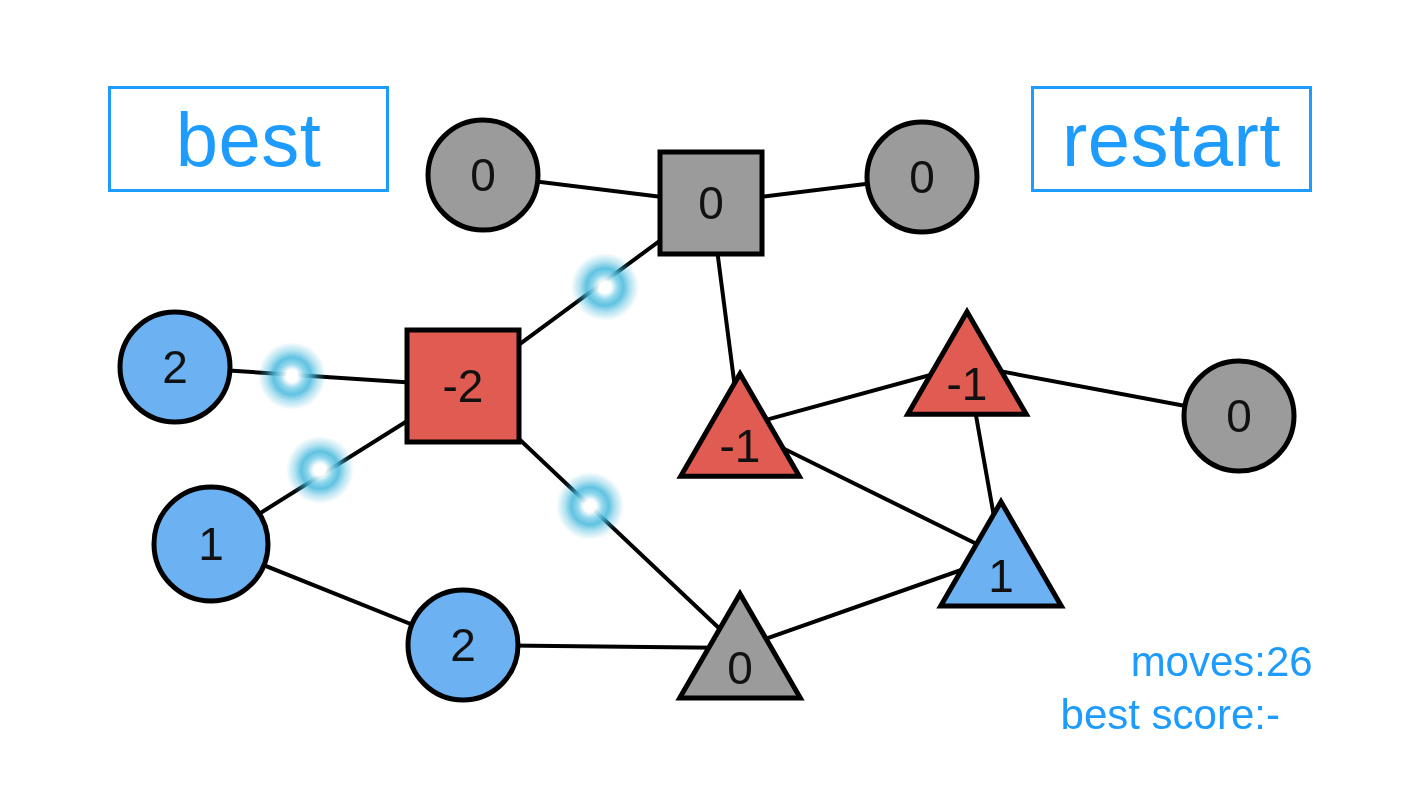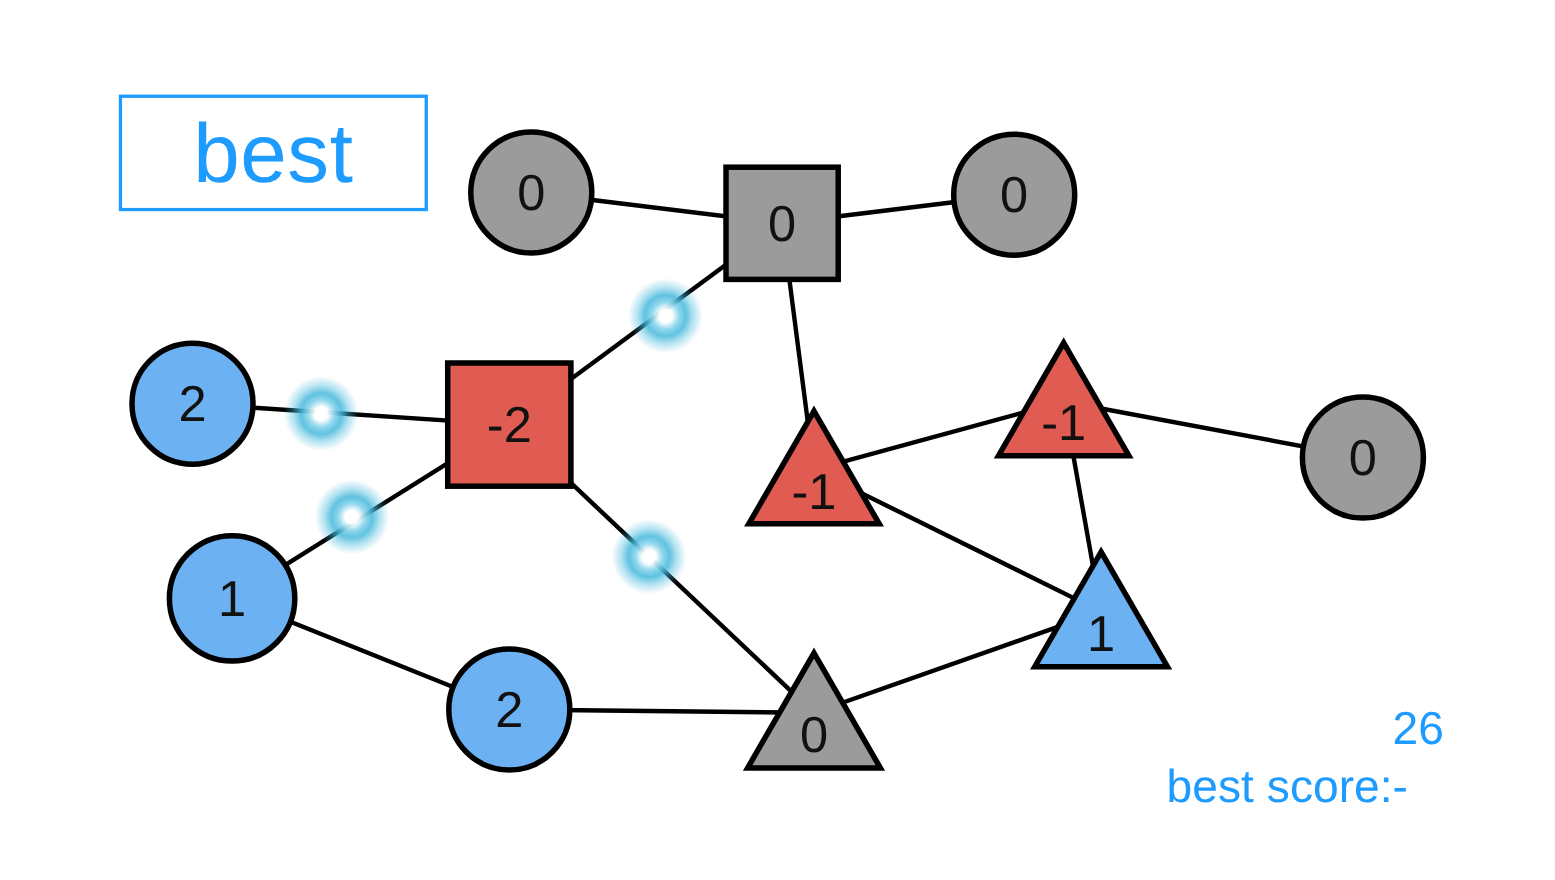--- a/index.html
+++ b/index.html
@@ -179,23 +179,25 @@
         </g>
         <g>
           <circle cx="590" cy="506" r="34" fill="url(#glowGrad)"></circle>
           <circle cx="590" cy="506" r="6" fill="#ffffff"></circle>
         </g>
       </g>
   </svg>
 
   <div class="ui-button" id="menu-button">best</div>
 
+  <div class="ui-button" id="restart-button">restart</div>
 
   <div id="score-panel">
     <div class="score-row">
+      <span class="score-label">moves:</span>
       <span class="score-value">26</span>
     </div>
     <div class="score-row">
       <span class="score-label">best score:</span>
       <span class="score-value">-</span>
     </div>
   </div>
 
 </div>
 

